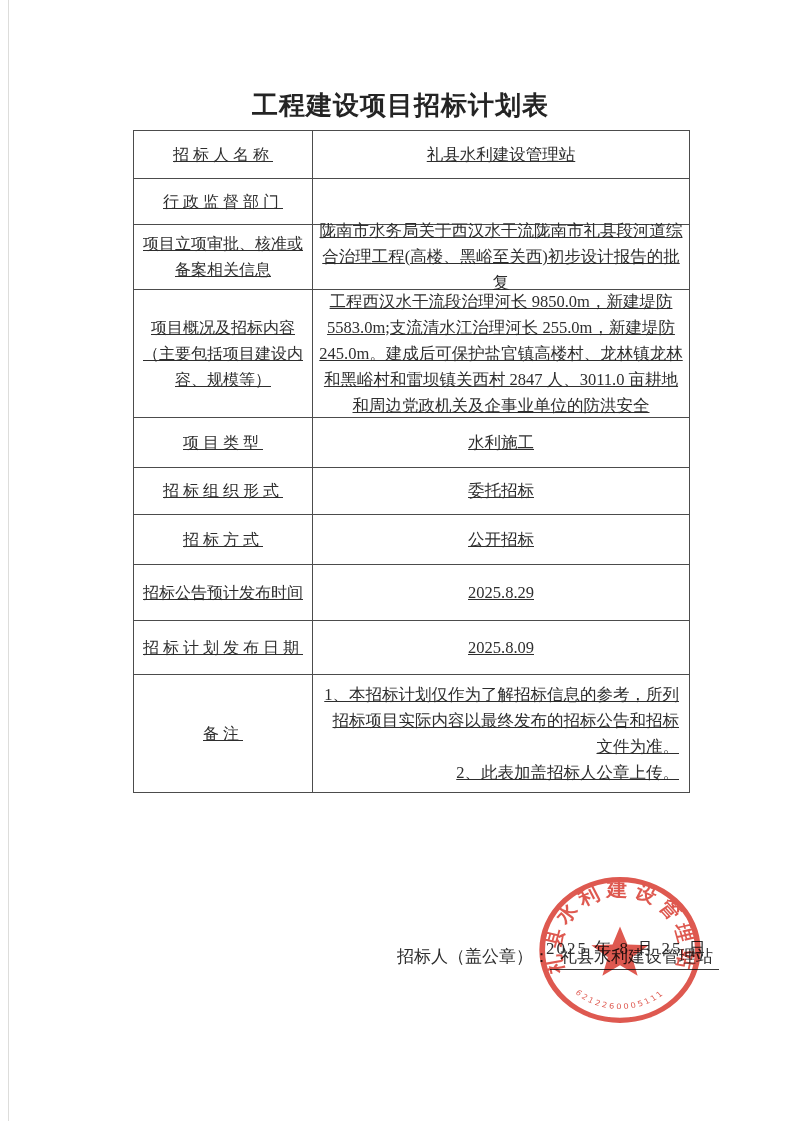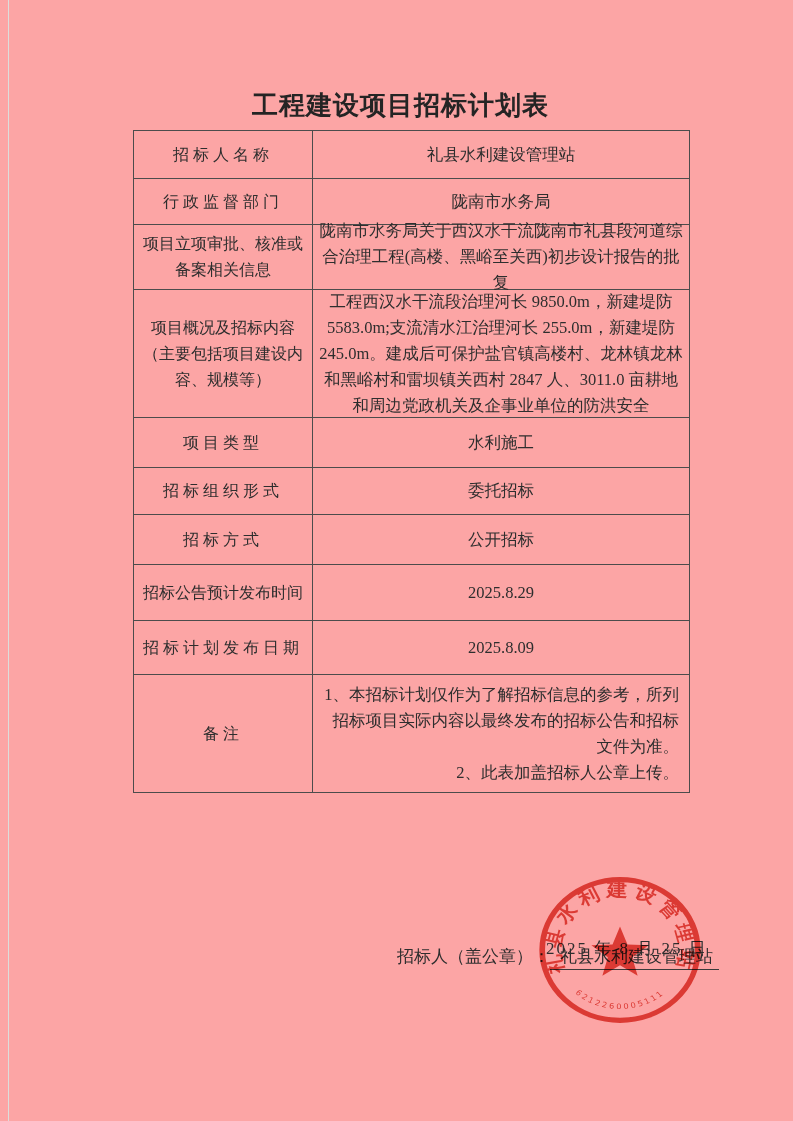--- a/index.html
+++ b/index.html
@@ -1,20 +1,20 @@
 <!DOCTYPE html>
 <html><head>
 <meta charset="utf-8">
 <style>
   html,body{margin:0;padding:0;background:#e8e8e6;}
   .page{
     position:relative;
     width:793px;height:1121px;
     margin:0 auto;
-    background:#fca5a5;
+    background:#ffffff;
     overflow:hidden;
     font-family:"Liberation Serif","DejaVu Serif",serif;
     color:#2e2e2e;
   }
   .scan-edge{
     position:absolute;left:8px;top:0;width:1px;height:1121px;
     background:#dddddb;
   }
   .title{
     position:absolute;left:122px;top:88px;width:557px;
@@ -26,21 +26,21 @@
     position:absolute;left:133px;top:130px;width:557px;
     border:1px solid #4c4c4c;
     box-sizing:border-box;
     background:transparent;
   }
   .row{display:flex;box-sizing:border-box;}
   .row + .row{border-top:1px solid #4c4c4c;}
   .cell{
     display:flex;align-items:center;justify-content:center;
     box-sizing:border-box;
-    font-size:16px;line-height:26px;text-align:center;
+    font-size:16px;line-height:26px;text-align:center;text-decoration:underline;
   }
   .lbl{
     width:179px;flex:0 0 179px;
     border-right:1px solid #4c4c4c;
     padding:2px 3px;
   }
   .lbl.sp{letter-spacing:4px;}
   .val{
     flex:1;padding:2px 3px;font-size:16.5px;
   }
@@ -79,21 +79,20 @@
 
   <h1 class="title">工程建设项目招标计划表</h1>
 
   <div class="tbl">
     <div class="row r1">
       <div class="cell lbl sp">招标人名称</div>
       <div class="cell val">礼县水利建设管理站</div>
     </div>
     <div class="row r3">
       <div class="cell lbl sp">行政监督部门</div>
-      <div class="cell val">陇南市水务局</div>
     </div>
     <div class="row r4">
       <div class="cell lbl">项目立项审批、核准或备案相关信息</div>
       <div class="cell val">陇南市水务局关于西汉水干流陇南市礼县段河道综合治理工程(高楼、黑峪至关西)初步设计报告的批复</div>
     </div>
     <div class="row r5">
       <div class="cell lbl">项目概况及招标内容（主要包括项目建设内容、规模等）</div>
       <div class="cell val">工程西汉水干流段治理河长 9850.0m，新建堤防 5583.0m;支流清水江治理河长 255.0m，新建堤防 245.0m。建成后可保护盐官镇高楼村、龙林镇龙林和黑峪村和雷坝镇关西村 2847 人、3011.0 亩耕地和周边党政机关及企事业单位的防洪安全</div>
     </div>
     <div class="row r6">

